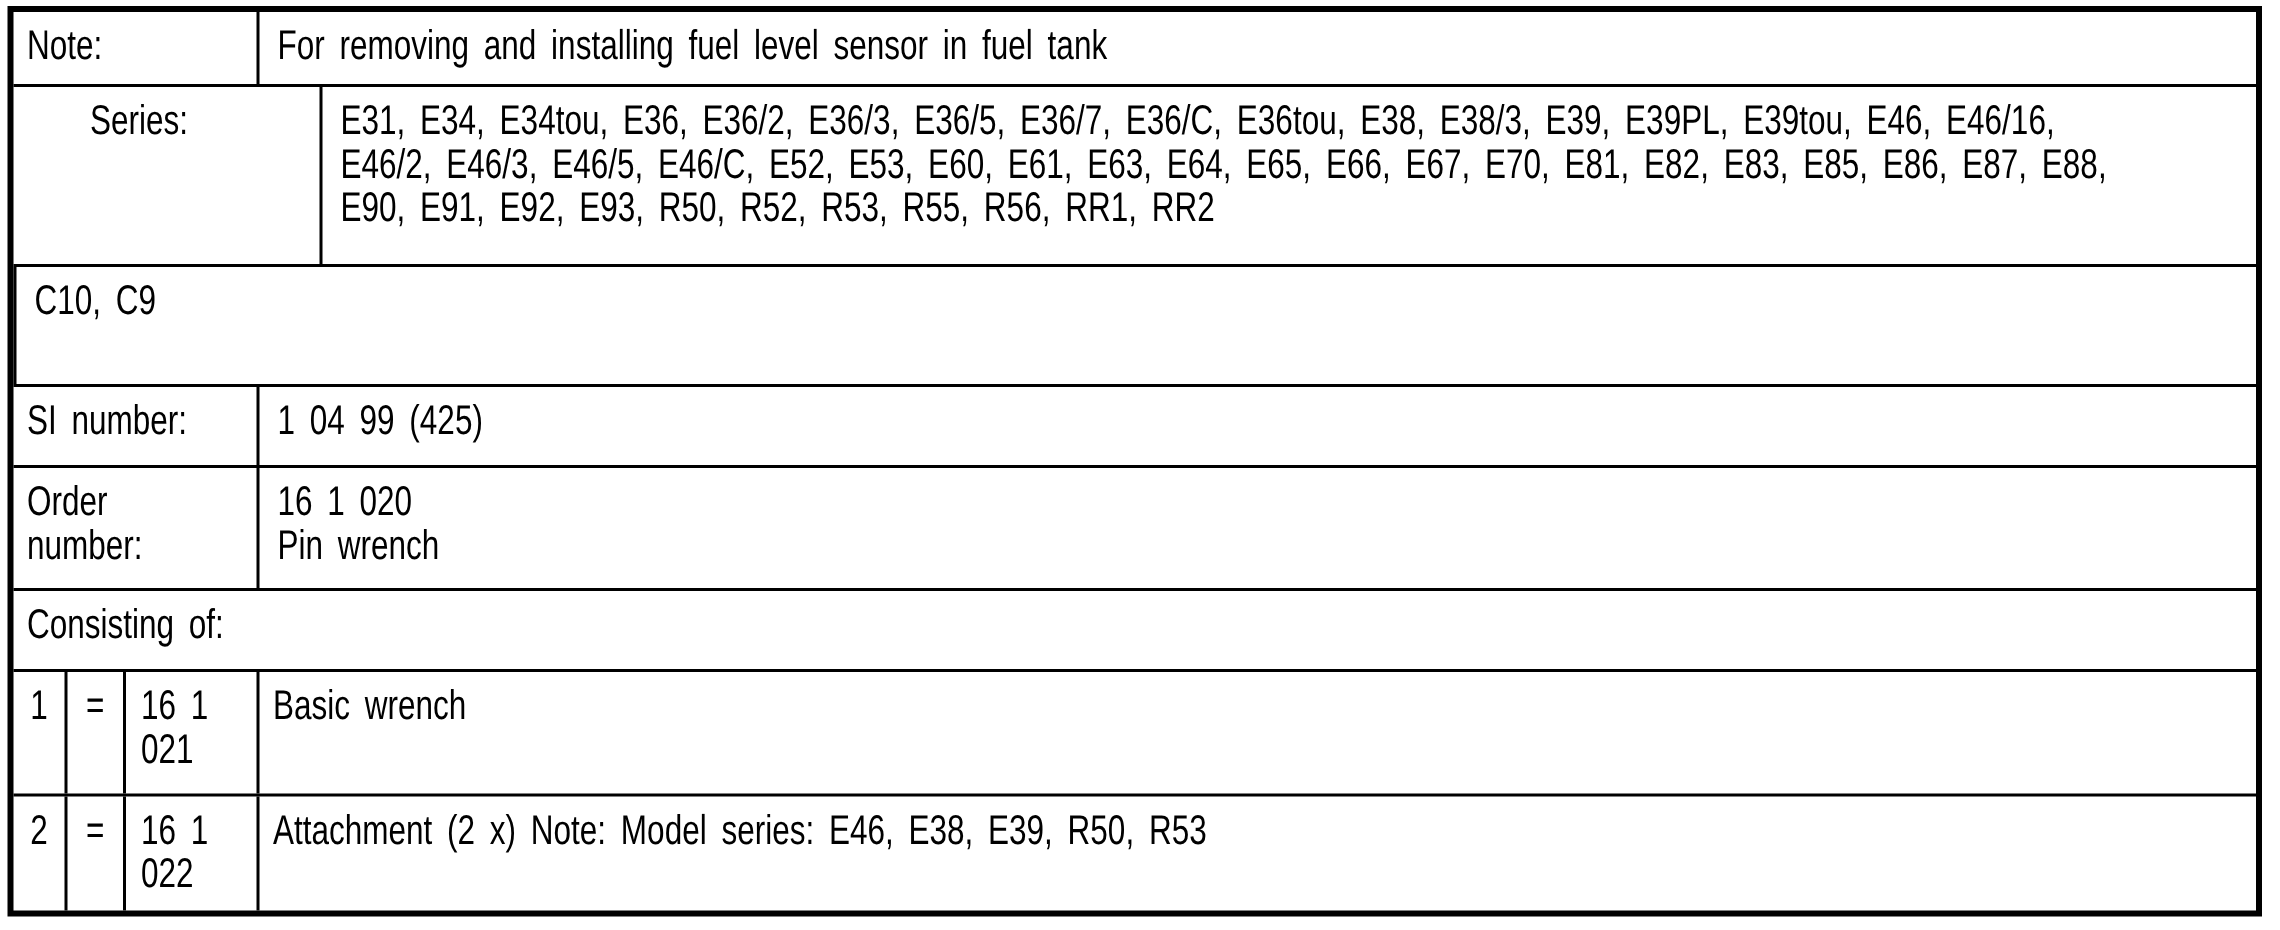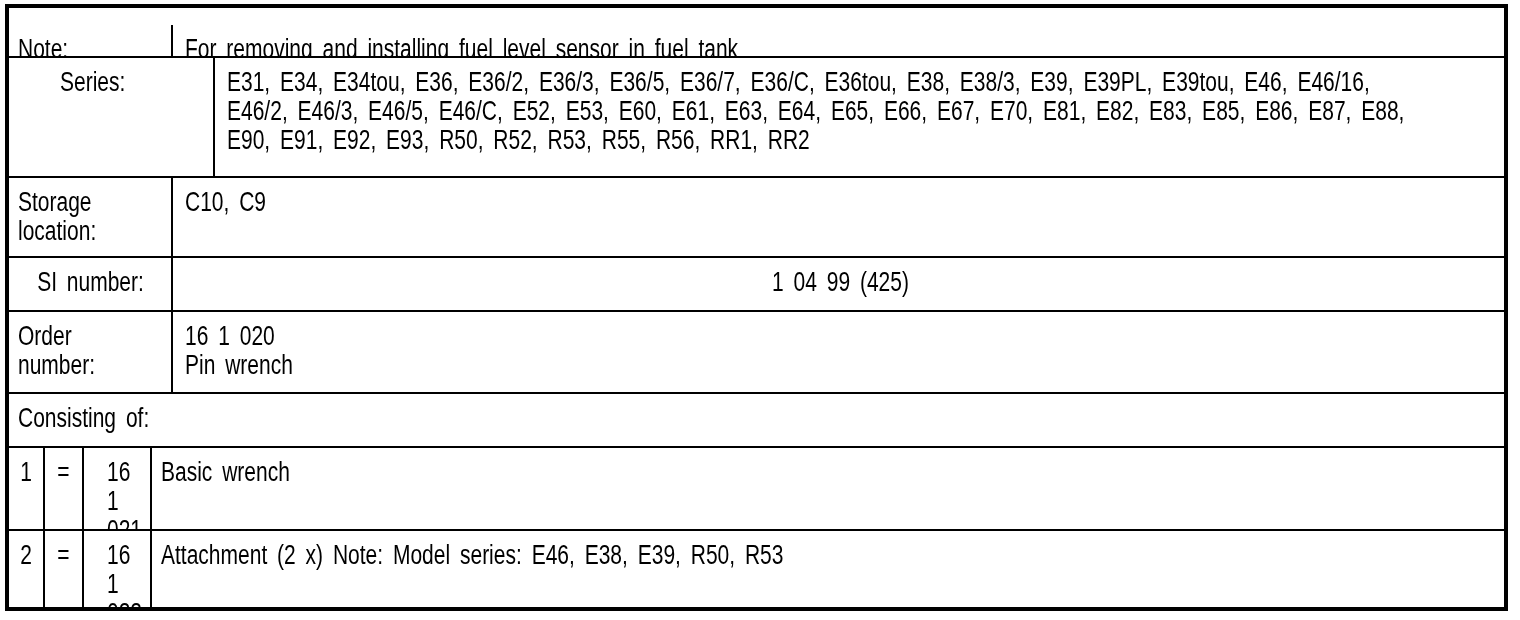--- a/index.html
+++ b/index.html
@@ -26,25 +26,25 @@
     background: #ffffff;
     display: flex;
     flex-direction: column;
   }
   .row {
     display: flex;
     box-sizing: border-box;
     border-top: 2px solid #000000;
     flex: 0 0 auto;
   }
-  .row:first-child { border-top: none; align-items: flex-end; }
+  .row:first-child { border-top: none; }
   .h-note    { height: 48px; }
   .h-series  { height: 120px; padding-left: 42px; }
   .h-storage { height: 80px; }
-  .h-si      { height: 54px; text-align: center; }
+  .h-si      { height: 54px; }
   .h-order   { height: 82px; }
   .h-consist { height: 54px; }
   .h-item1   { height: 83px; }
   .h-item2   { flex: 1 1 auto; }
 
   .cell {
     box-sizing: border-box;
     padding: 9px 8px 0 9px;
     overflow: hidden;
   }
@@ -58,23 +58,23 @@
   .idx-cell {
     width: 34px; flex: 0 0 auto;
     text-align: center; padding-left: 0; padding-right: 0;
   }
   .eq-cell {
     width: 39px; flex: 0 0 auto;
     border-left: 2px solid #000000;
     text-align: center; padding-left: 0; padding-right: 0;
   }
   .pn-cell {
-    width: 68px; flex: 0 0 auto;
+    width: 89px; flex: 0 0 auto;
     border-left: 2px solid #000000;
-    padding-left: 23px;
+    padding-left: 10px;
   }
   .desc-cell {
     flex: 1 1 auto;
     border-left: 2px solid #000000;
   }
   
   .tx {
     font-size: 21px;
     line-height: 22px;
     word-spacing: 4px;
@@ -103,24 +103,20 @@
       <div class="tx">Series:</div>
     </div>
     <div class="cell value-cell">
       <div class="tx">E31, E34, E34tou, E36, E36/2, E36/3, E36/5, E36/7, E36/C, E36tou, E38, E38/3, E39, E39PL, E39tou, E46, E46/16,
 E46/2, E46/3, E46/5, E46/C, E52, E53, E60, E61, E63, E64, E65, E66, E67, E70, E81, E82, E83, E85, E86, E87, E88,
 E90, E91, E92, E93, R50, R52, R53, R55, R56, RR1, RR2</div>
     </div>
   </div>
 
   <div class="row h-storage">
-    <div class="cell label-cell">
-      <div class="tx">Storage
-location:</div>
-    </div>
     <div class="cell value-cell">
       <div class="tx">C10, C9</div>
     </div>
   </div>
 
   <div class="row h-si">
     <div class="cell label-cell">
       <div class="tx">SI number:</div>
     </div>
     <div class="cell value-cell">

